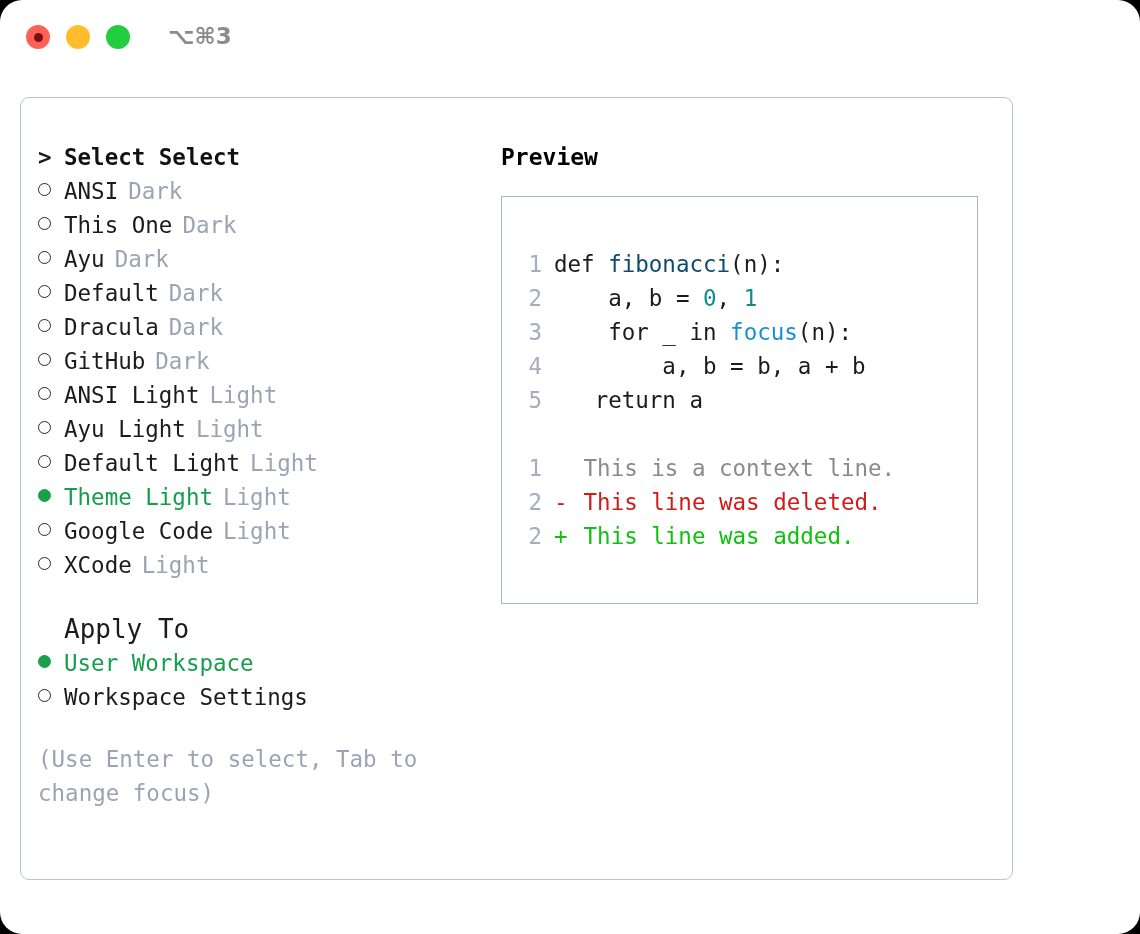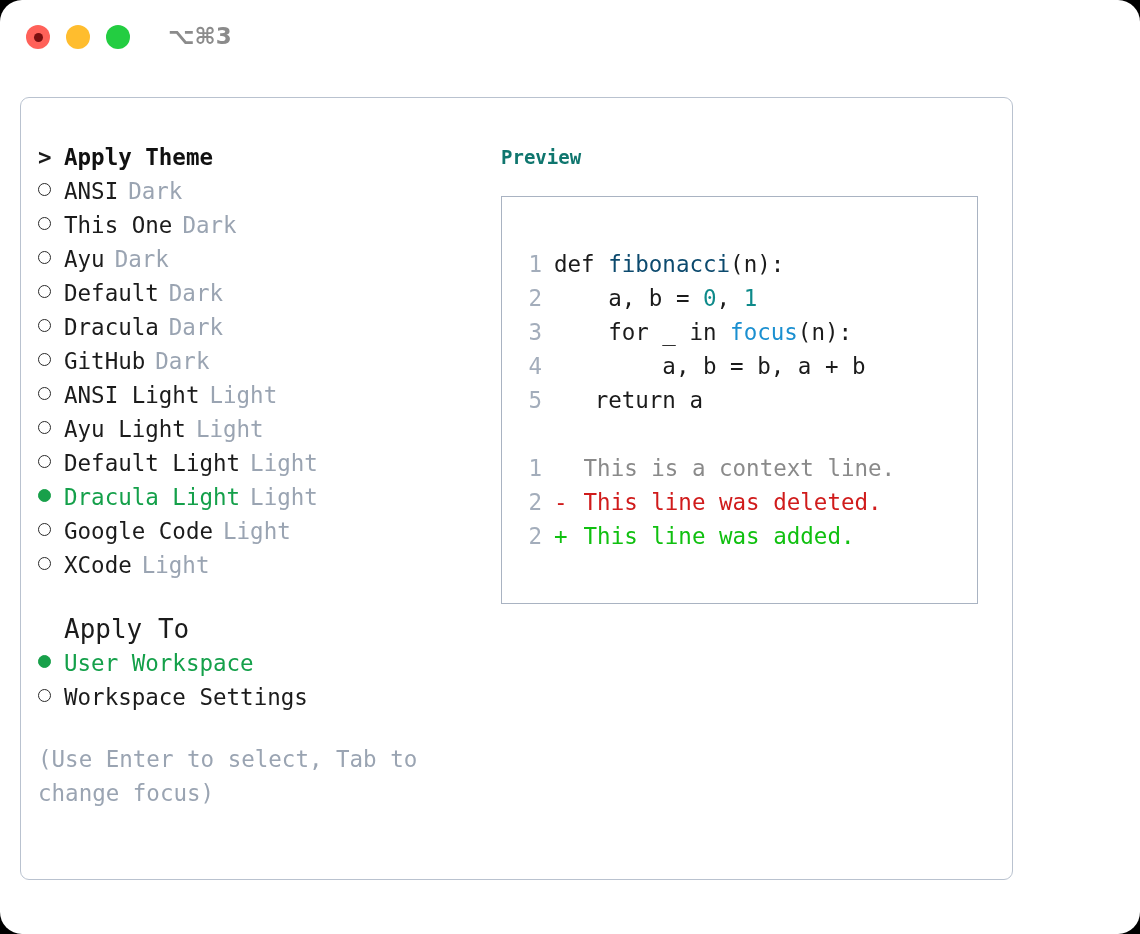--- a/index.html
+++ b/index.html
@@ -158,23 +158,23 @@
   }
 
   
   .right-col {
     position: absolute;
     left: 480px;
     top: 42px;
     width: 495px;
   }
   .preview-title {
-    font-size: 19px;
+    font-size: 23px;
     font-weight: bold;
-    color: #0f766e;
+    color: #000000;
     line-height: 34px;
   }
   .preview-box {
     margin-top: 22px;
     width: 477px;
     height: 408px;
     border: 1.5px solid #a9b3c2;
     box-sizing: border-box;
     background: #ffffff;
     position: relative;
@@ -229,21 +229,21 @@
     </div>
     <div class="shortcut">⌥⌘3</div>
   </div>
 
   <div class="card">
 
     <div class="left-col">
 
       <div class="row heading-row">
         <span class="marker">&gt;</span>
-        <span class="label">Apply Theme</span>
+        <span class="label">Select Select</span>
       </div>
 
       <div id="theme-list">
           <div class="row">
             <span class="marker"><span class="radio"></span></span>
             <span class="label">ANSI</span>
             <span class="variant">Dark</span>
           </div>
           <div class="row">
             <span class="marker"><span class="radio"></span></span>
@@ -280,21 +280,21 @@
             <span class="label">Ayu Light</span>
             <span class="variant">Light</span>
           </div>
           <div class="row">
             <span class="marker"><span class="radio"></span></span>
             <span class="label">Default Light</span>
             <span class="variant">Light</span>
           </div>
           <div class="row">
             <span class="marker"><span class="radio filled"></span></span>
-            <span class="label selected">Dracula Light</span>
+            <span class="label selected">Theme Light</span>
             <span class="variant">Light</span>
           </div>
           <div class="row">
             <span class="marker"><span class="radio"></span></span>
             <span class="label">Google Code</span>
             <span class="variant">Light</span>
           </div>
           <div class="row">
             <span class="marker"><span class="radio"></span></span>
             <span class="label">XCode</span>

